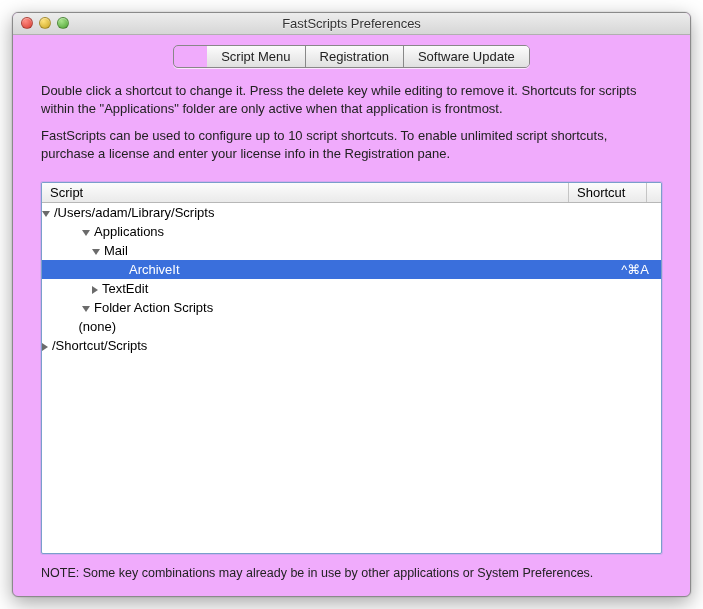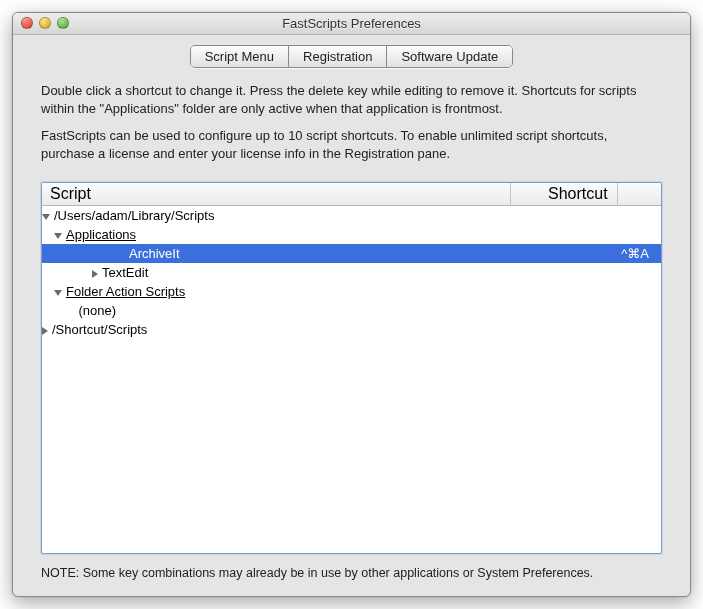--- a/index.html
+++ b/index.html
@@ -11,21 +11,21 @@
     font-size: 13px;
     color: #000;
     width: 703px;
     height: 609px;
   }
   .window {
     width: 679px;
     height: 585px;
     border: 1px solid #8a8a8a;
     border-radius: 6px;
-    background: #e5e5e5;
+    background: #f0abfc;
     box-shadow: 0 6px 20px rgba(0,0,0,0.35), 0 0 0 1px rgba(0,0,0,0.05);
     overflow: hidden;
     display: flex;
     flex-direction: column;
   }
   .titlebar {
     height: 22px;
     background: linear-gradient(#ededed, #d6d6d6);
     border-bottom: 1px solid #b0b0b0;
     position: relative;
@@ -63,20 +63,21 @@
     display: flex;
     justify-content: center;
     margin-bottom: 14px;
   }
   .tabs {
     display: flex;
     border-radius: 5px;
     border: 1px solid #888;
     overflow: hidden;
     box-shadow: 0 1px 0 rgba(255,255,255,0.7);
+    padding-left: 33px;
   }
   .tab {
     padding: 3px 14px;
     font-size: 13px;
     background: linear-gradient(#fcfcfc, #e0e0e0);
     border-right: 1px solid #888;
     color: #222;
     cursor: default;
     white-space: nowrap;
   }
@@ -100,22 +101,21 @@
     display: flex;
     flex-direction: column;
     border-radius: 2px;
     box-shadow: 0 0 0 1px rgba(122,158,203,0.25);
     overflow: hidden;
   }
   .listheader {
     display: flex;
     background: linear-gradient(#fcfcfc, #eaeaea);
     border-bottom: 1px solid #b7b7b7;
-    font-size: 16px;
-    gap: 29px;
+    font-size: 13px;
   }
   .col-script {
     flex: 1;
     padding: 2px 8px;
     border-right: 1px solid #c5c5c5;
   }
   .col-shortcut {
     width: 78px;
     padding: 2px 8px;
     border-right: 1px solid #c5c5c5;
@@ -156,21 +156,21 @@
     border-left: 4.5px solid transparent;
     border-right: 4.5px solid transparent;
     border-top: 6px solid #6b6b6b;
   }
   .tri.right {
     border-top: 4.5px solid transparent;
     border-bottom: 4.5px solid transparent;
     border-left: 6px solid #6b6b6b;
   }
   .indent-0 { padding-left: 0; }
-  .indent-1 { padding-left: 12px; text-decoration: underline; }
+  .indent-1 { padding-left: 40px; }
   .indent-2 { padding-left: 50px; }
   .indent-3 { padding-left: 76px; }
   .note {
     margin-top: 12px;
     font-size: 12.5px;
     color: #222;
   }
 </style>
 </head>
 <body>
@@ -208,20 +208,24 @@
       </div>
       <div class="listbody" id="listbody">
           <div class="row">
             <div class="label indent-0"><span class="tri down"></span><span>/Users/adam/Library/Scripts</span></div>
             <div class="shortcut"></div>
           </div>
           <div class="row">
             <div class="label indent-1"><span class="tri down"></span><span>Applications</span></div>
             <div class="shortcut"></div>
           </div>
+          <div class="row">
+            <div class="label indent-2"><span class="tri down"></span><span>Mail</span></div>
+            <div class="shortcut"></div>
+          </div>
           <div class="row selected">
             <div class="label indent-3"><span style="display: inline-block; width: 11px;"></span><span>ArchiveIt</span></div>
             <div class="shortcut">^⌘A</div>
           </div>
           <div class="row">
             <div class="label indent-2"><span class="tri right"></span><span>TextEdit</span></div>
             <div class="shortcut"></div>
           </div>
           <div class="row">
             <div class="label indent-1"><span class="tri down"></span><span>Folder Action Scripts</span></div>

